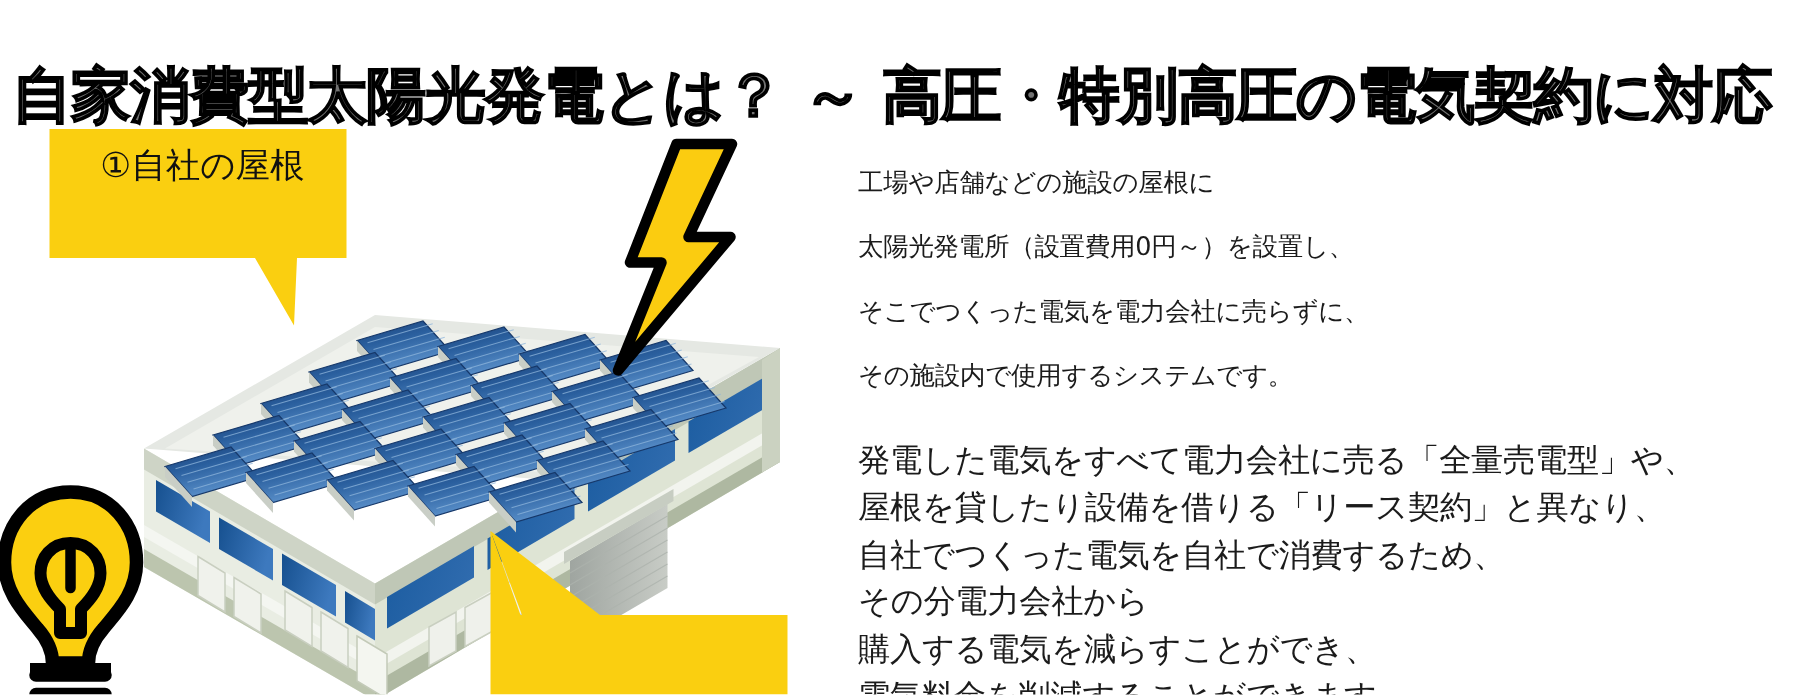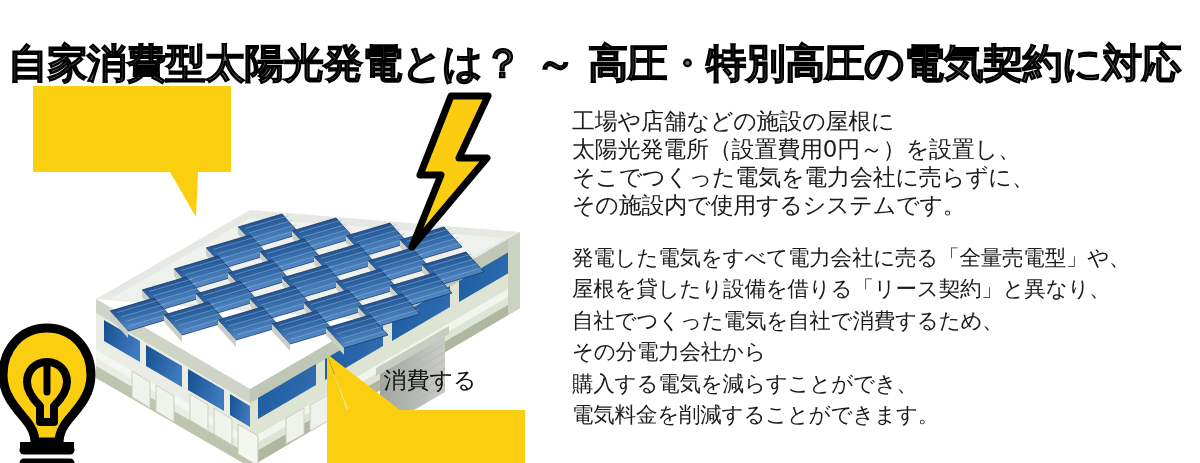--- a/index.html
+++ b/index.html
@@ -61,22 +61,22 @@
 
   
   #body-copy {
     position: absolute;
     left: 572px;
     top: 84px;
     width: 624px;
   }
   .body-paragraph {
     font-family: "DejaVu Sans", "Liberation Sans", sans-serif;
-    font-size: 23px;
-    line-height: 28px;
+    font-size: 17px;
+    line-height: 43px;
     color: #1b1b1b;
     white-space: pre-line;
     letter-spacing: -0.2px;
   }
   #paragraph-two {
     margin-top: 19px;
     font-size: 21.5px;
     line-height: 31.4px;
   }
   .emphasis { font-weight: 400; }
@@ -250,24 +250,24 @@
     </g>
 
     <g>
       <path d="M 327 292 L 347 348 L 327 348 L 525 348 L 525 435 L 327 435 Z" fill="#FACF10"></path>
       <path d="M 327 292 L 400 348 L 348 348 Z" fill="#FACF10"></path>
     </g>
   </svg>
 </div>
 
 <div class="callout-text" id="callout-one-text">
+  <div>①自社の屋根</div>
 </div>
 
 <div class="callout-text" id="callout-two-text">
-  <div>消費する</div>
 </div>
 
 <div id="body-copy">
   <p class="body-paragraph" id="paragraph-one"><span>工場や店舗などの施設の屋根に
 太陽光発電所（</span><span class="emphasis">設置費用0円～</span><span>）を設置し、
 そこでつくった電気を電力会社に売らずに、
 その施設内で使用するシステムです。</span></p>
 
   <p class="body-paragraph" id="paragraph-two">発電した電気をすべて電力会社に売る「全量売電型」や、
 屋根を貸したり設備を借りる「リース契約」と異なり、

